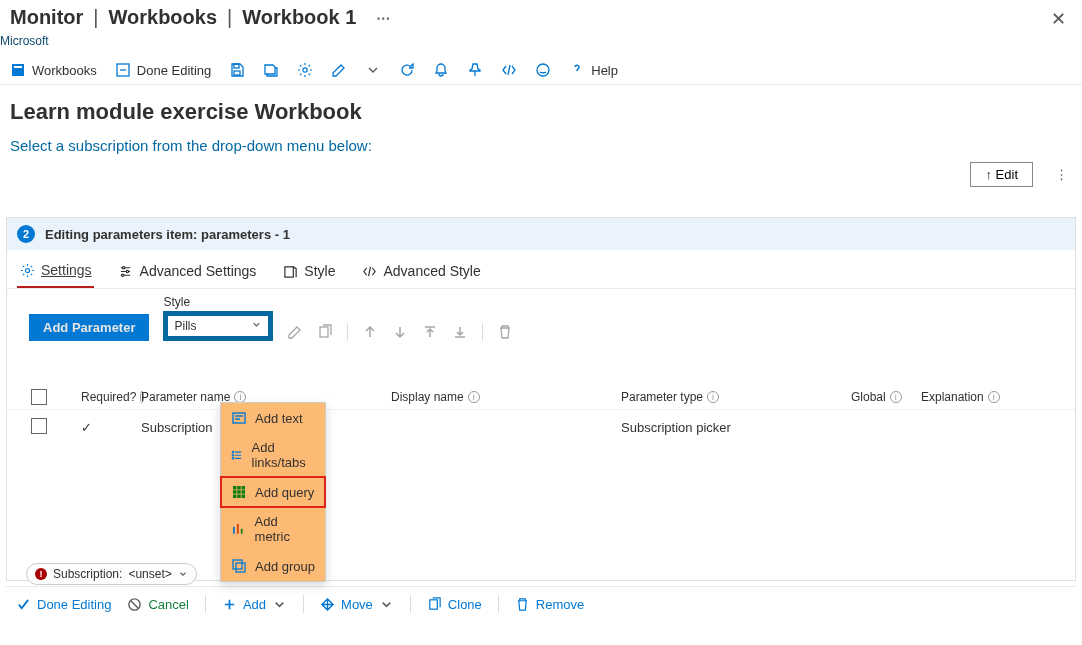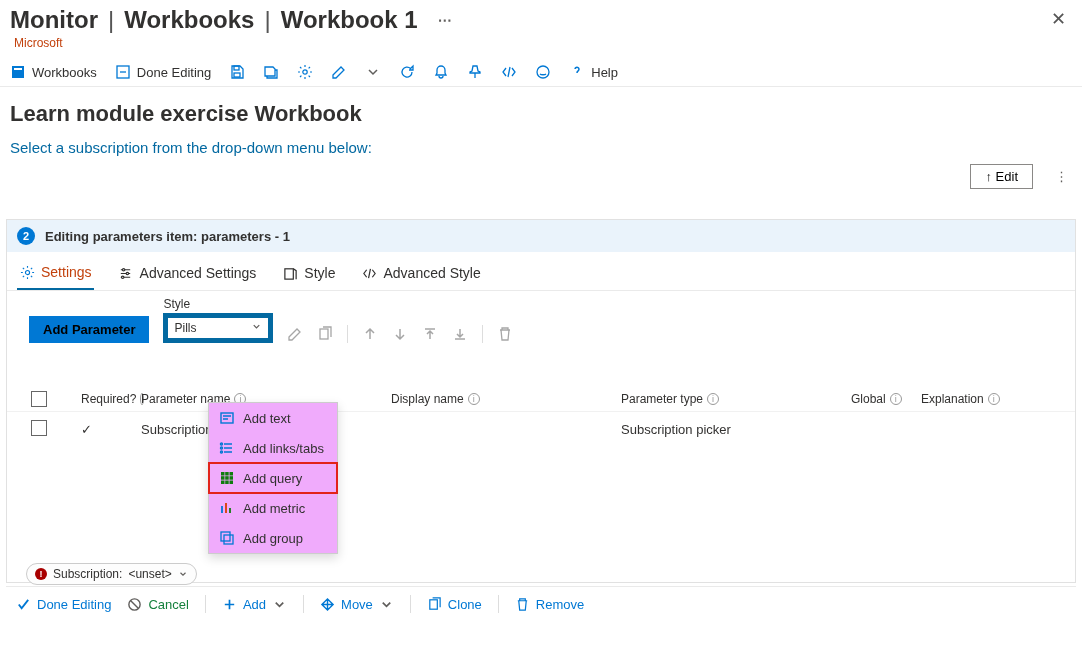--- a/index.html
+++ b/index.html
@@ -14,32 +14,32 @@
     overflow: hidden;
     position: relative;
   }
   .header {
     padding: 6px 10px 2px 10px;
     display: flex;
     align-items: flex-start;
     justify-content: space-between;
   }
   .title-line {
-    font-size: 24px;
+    font-size: 20px;
     font-weight: 600;
     color: #323130;
     display: flex;
     align-items: center;
     gap: 10px;
   }
   .title-line .sep { font-weight: 400; color: #555;}
   .subtitle {
     font-size: 12px;
-    color: #c2410c;
-    padding: 0 10px 8px 14px;
+    color: #0c4a6e;
+    padding: 0 10px 8px 0;
   }
   .close-x {
     font-size: 18px;
     color: #555;
     cursor: pointer;
     padding: 2px 6px;
   }
   .pin-icon, .more-icon {
     font-size: 14px;
     color: #605e5c;
@@ -110,29 +110,29 @@
     display:flex; align-items:center; gap:22px;
     padding: 6px 10px 0px 10px;
     border-bottom: 1px solid #eaeaea;
   }
   .tab {
     display:flex; align-items:center; gap:6px;
     padding: 6px 2px 8px 2px;
     cursor:pointer; font-size:14px;
     color:#323130;
   }
-  .tab.active { border-bottom: 2px solid #0369a1; color:#c2410c; }
+  .tab.active { border-bottom: 2px solid #b91c1c; color:#404040;text-decoration:underline; }
   .tab .tab-icon { width:16px; height:16px; display:inline-flex; align-items:center; justify-content:center;}
   .tab .tab-icon svg { width:15px; height:15px; }
   .controls-row {
     display:flex; align-items:flex-end; gap:14px;
     padding: 6px 10px 8px 22px;
   }
   .add-param-btn {
-    background:#0078d4; color:#000000; border:none;
+    background:#0078d4; color:#e5e5e5; border:none;
     padding:6px 14px; font-size:13px; font-weight:600; cursor:pointer;
   }
   .style-group { display:flex; flex-direction:column; gap:2px; }
   .style-label { font-size:12px; color:#323130; }
   .style-select {
     border:5px solid #0369a1; background:#fff;
     width:110px; padding:3px 6px; font-size:12px;
     display:flex; justify-content:space-between; align-items:center;
     cursor:pointer;
   }
@@ -155,24 +155,24 @@
     align-items:center;
     padding: 8px 10px 8px 24px;
     font-size:13px;
   }
   .checkbox-empty {
     width:16px; height:16px; border:1px solid #666; display:inline-block;
   }
   .checkmark { color:#323130; }
   .dropdown-menu {
     position:absolute;
-    left: 208px;
+    left: 220px;
     top: 402px;
-    width: 130px;
-    background:#f0abfc;
+    width: 106px;
+    background:#fdba74;
     border:1px solid #ccc;
     box-shadow: 0 4px 10px rgba(0,0,0,0.15);
     z-index: 50;
   }
   .menu-item {
     display:flex; align-items:center; gap:8px;
     padding:7px 10px; font-size:13px; cursor:pointer;
   }
   .menu-item .mi-icon { width:16px; height:16px; display:inline-flex; align-items:center; justify-content:center;}
   .menu-item.highlight { outline: 2px solid #e2231a; outline-offset:-1px;}

